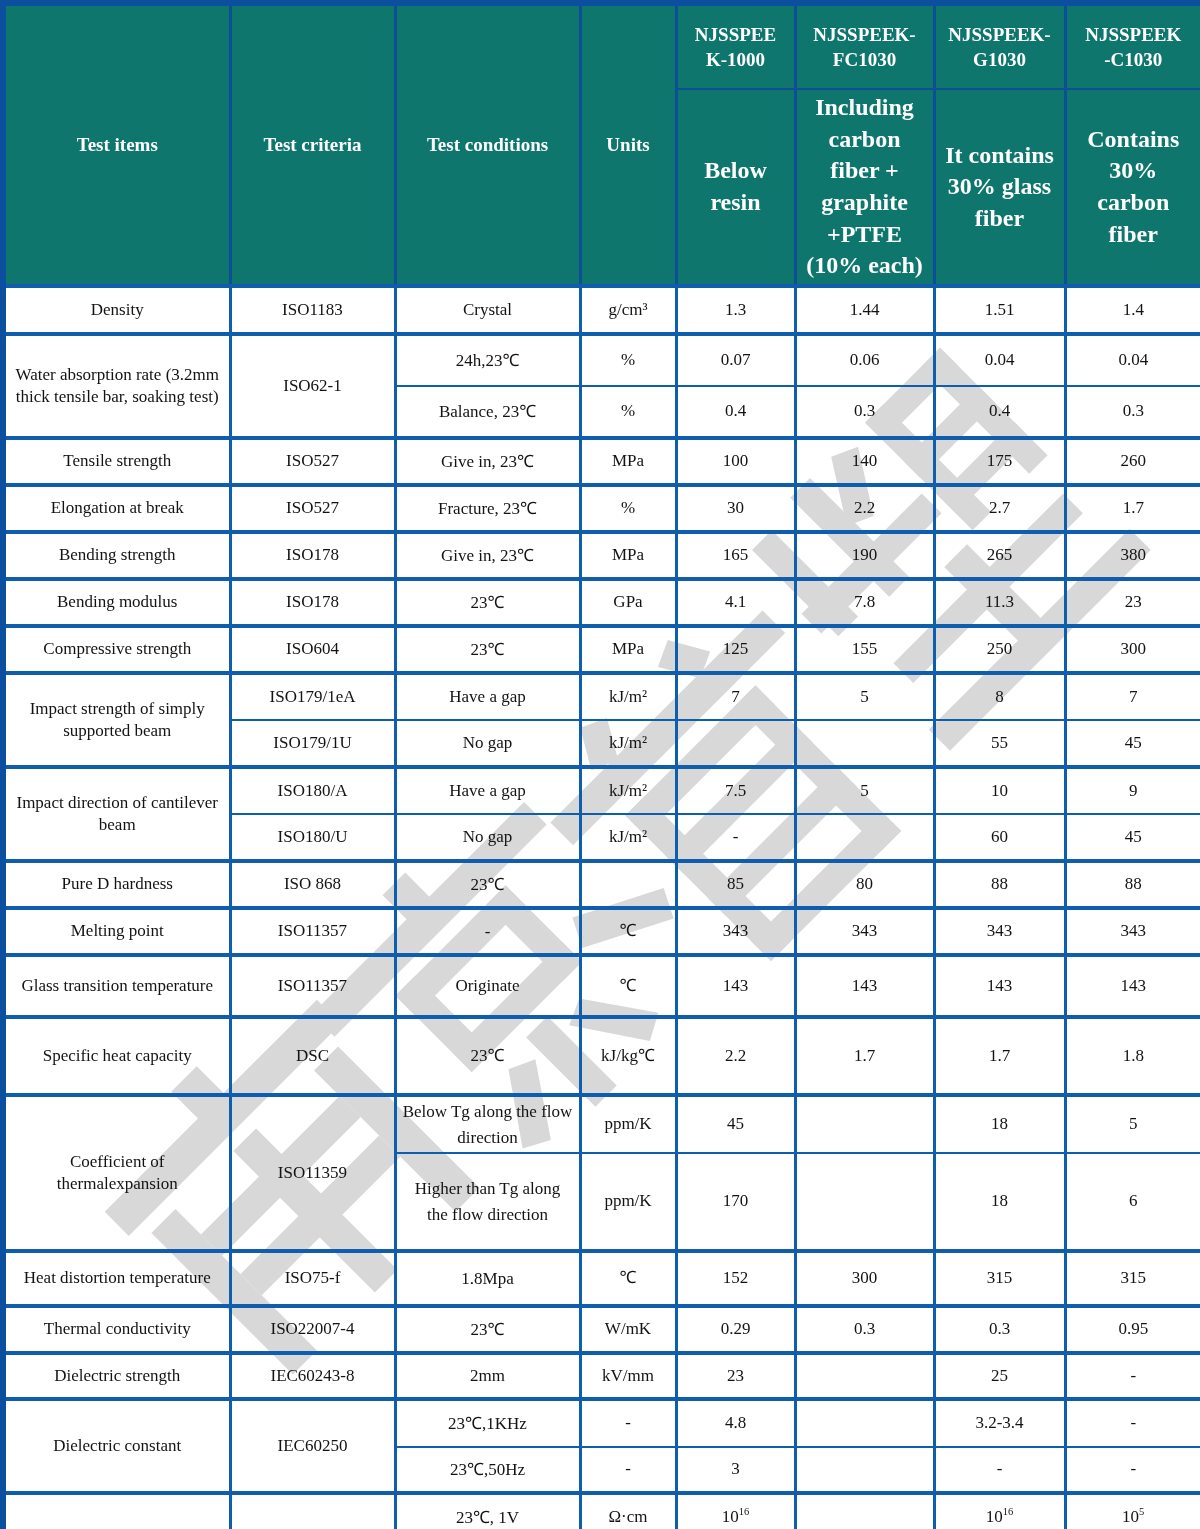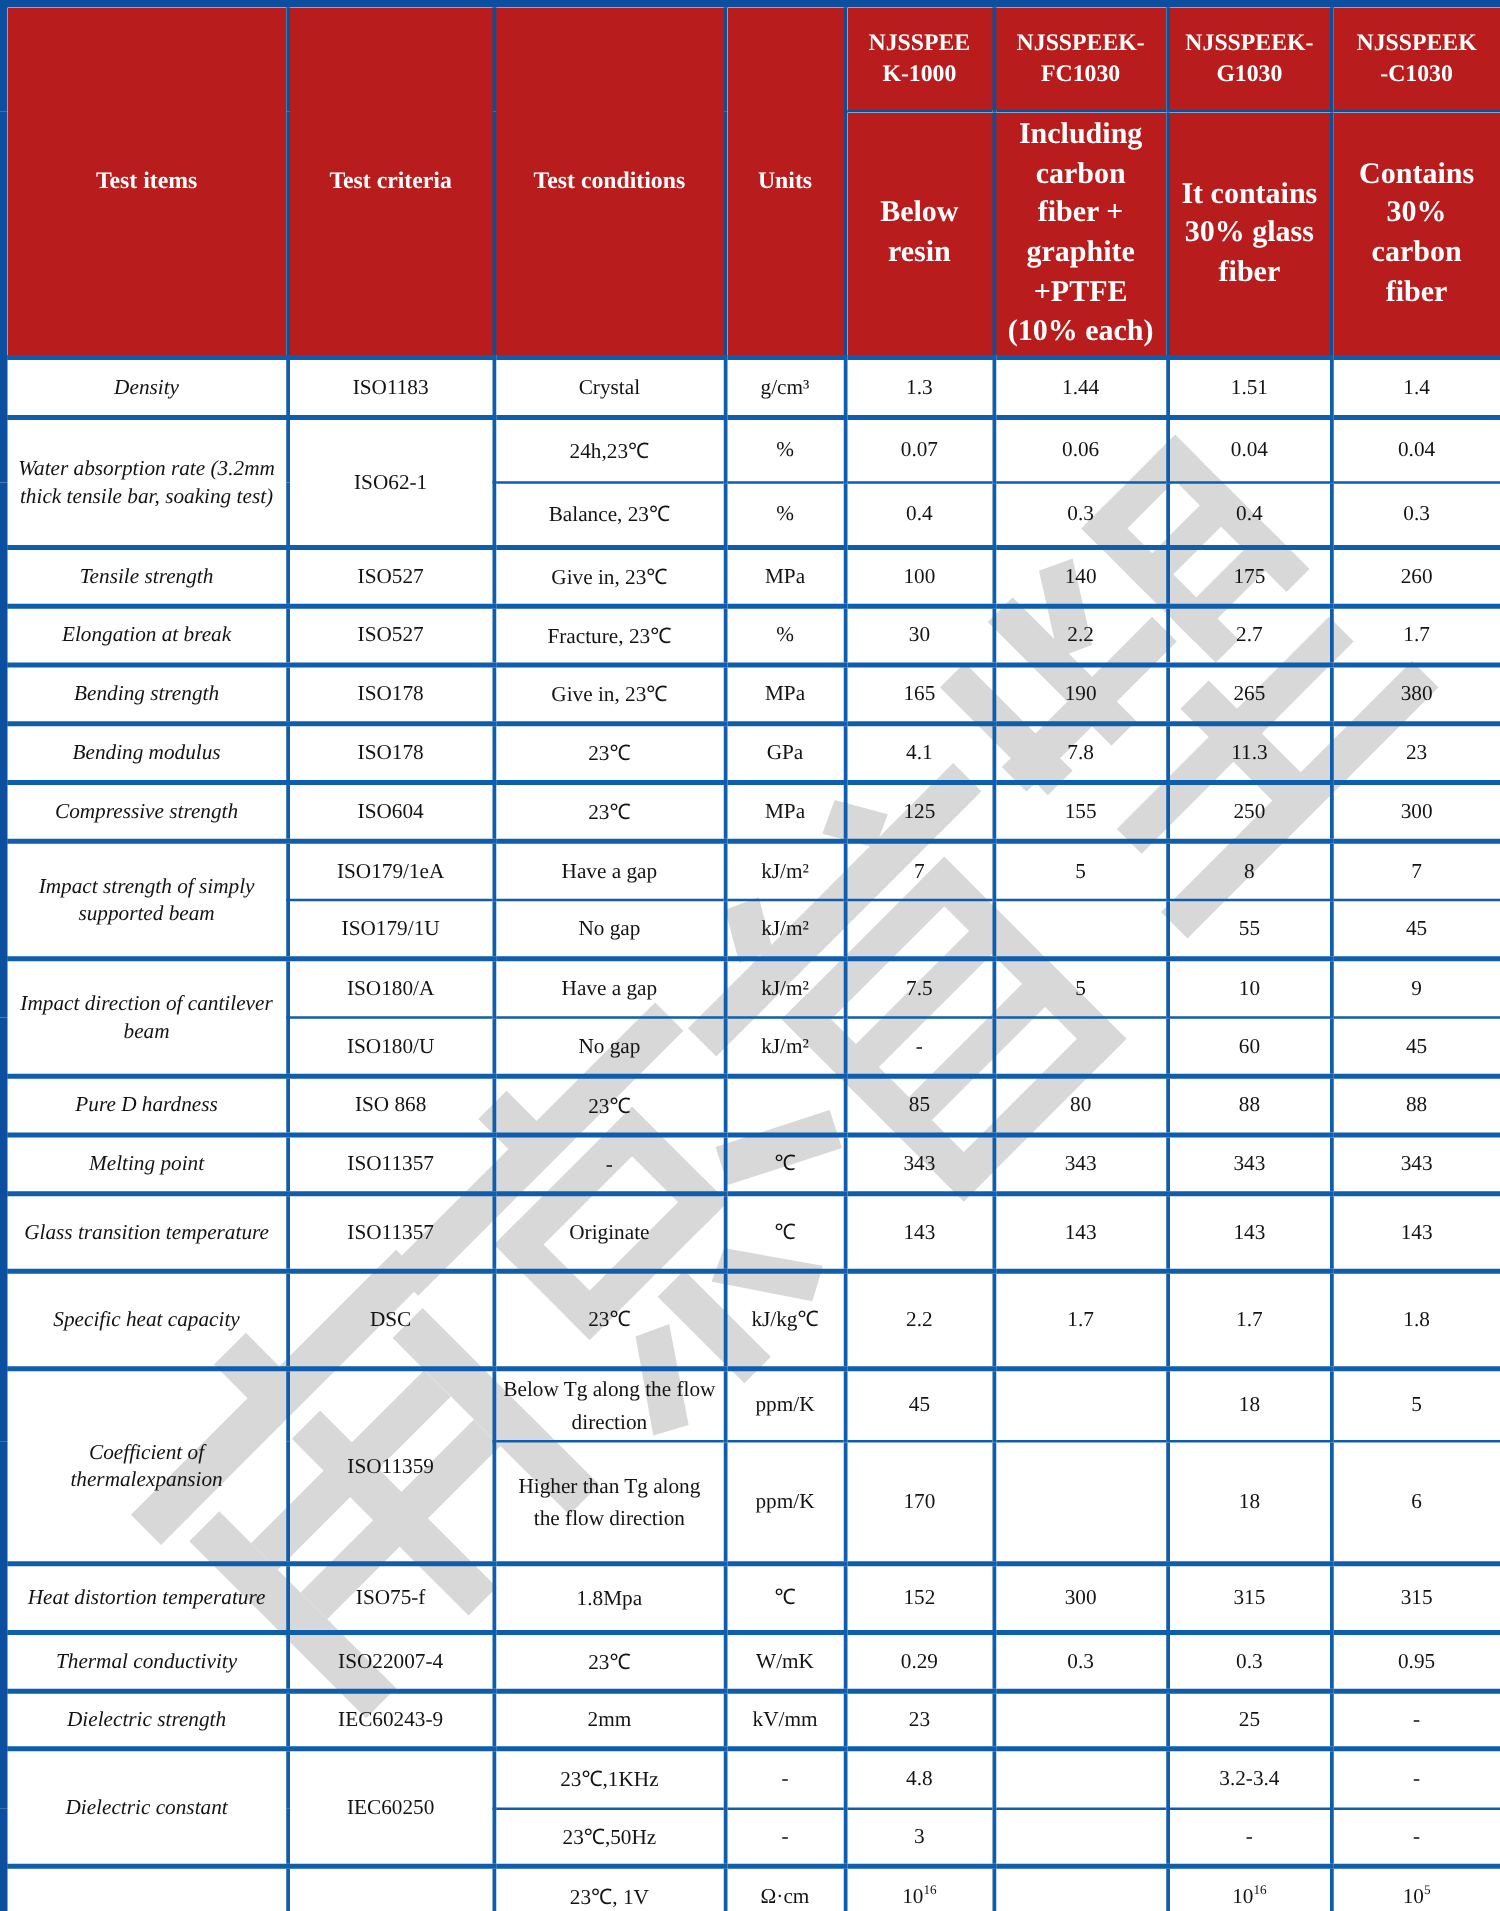--- a/index.html
+++ b/index.html
@@ -24,40 +24,40 @@
     box-sizing:border-box;
     text-align:center;
     vertical-align:middle;
     padding:2px 6px;
     border:2px solid #0f5dad;
     border-left-width:3px;
     border-right-width:3px;
     overflow:hidden;
   }
   thead th {
-    background:#b91c1c;
+    background:#0f766e;
     color:#ffffff;
     font-weight:bold;
     font-size:19px;
     line-height:1.32;
     border-color:#0d4f95;
   }
   thead tr.h-name { height:86px; }
   thead tr.h-desc { height:132px; }
   thead th.product-desc-cell { font-size:24px; }
   .pre { white-space:pre-line; }
 
   tbody td {
     font-size:17px;
     color:#131313;
     background:transparent;
     line-height:1.32;
   }
   tbody tr.group-start td { border-top-width:4px; }
-  td.item-cell { padding:2px 8px;font-style:italic; }
+  td.item-cell { padding:2px 8px; }
   td.condition-cell { line-height:1.5;font-family:Liberation Serif, serif; }
   td sup { font-size:0.62em; line-height:0; }
 </style>
 </head>
 <body>
 
 <div class="page">
 
   <svg class="wm" width="1200" height="1529" viewBox="0 0 1200 1529" aria-hidden="true">
     <g fill="#d8d8d8">
@@ -339,21 +339,21 @@
           <td class="criteria-cell">ISO22007-4</td>
           <td class="condition-cell">23℃</td>
           <td class="unit-cell">W/mK</td>
           <td class="value-cell">0.29</td>
           <td class="value-cell">0.3</td>
           <td class="value-cell">0.3</td>
           <td class="value-cell">0.95</td>
         </tr>
         <tr class="group-start" style="height: 46px;">
           <td class="item-cell">Dielectric strength</td>
-          <td class="criteria-cell">IEC60243-9</td>
+          <td class="criteria-cell">IEC60243-8</td>
           <td class="condition-cell">2mm</td>
           <td class="unit-cell">kV/mm</td>
           <td class="value-cell">23</td>
           <td class="value-cell"></td>
           <td class="value-cell">25</td>
           <td class="value-cell">-</td>
         </tr>
         <tr class="group-start" style="height: 48px;">
           <td class="item-cell" rowspan="2">Dielectric constant</td>
           <td class="criteria-cell" rowspan="2">IEC60250</td>

